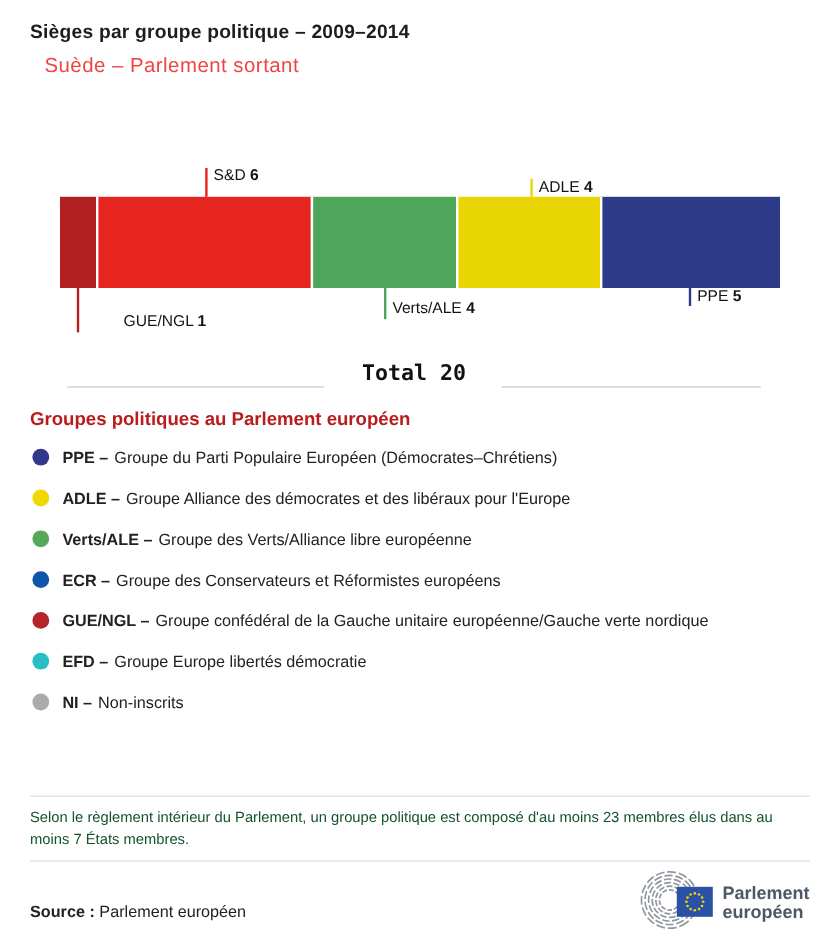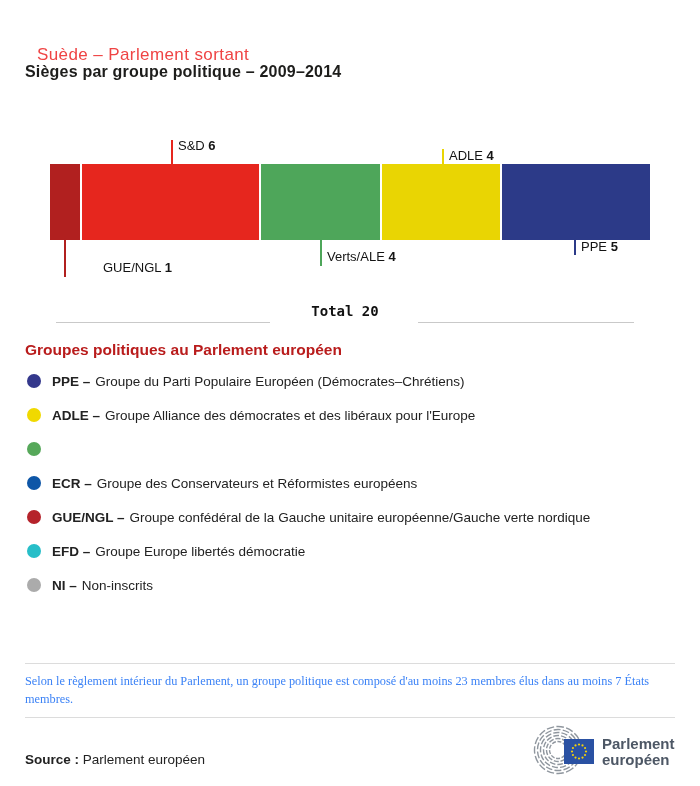--- a/index.html
+++ b/index.html
@@ -1,46 +1,46 @@
 <!DOCTYPE html>
 <html><head>
 <meta charset="utf-8">
 <style>
   html,body{margin:0;padding:0;background:#fff;}
   #page{position:relative;width:700px;height:786px;background:#ffffff;
         font-family:"Liberation Sans",sans-serif;overflow:hidden;}
 
   .abs{position:absolute;}
 
-  #title{left:25px;top:19px;font-size:16px;font-weight:700;color:#1d1d1b;letter-spacing:.2px;margin-top:44px;}
+  #title{left:25px;top:19px;font-size:16px;font-weight:700;color:#1d1d1b;letter-spacing:.2px;}
   #subtitle{left:26px;top:45px;font-size:17px;font-weight:400;color:#ef4444;letter-spacing:.4px;margin-left:11px;}
 
   
   #bar{left:50px;top:164px;width:600px;height:76px;display:flex;}
   .seg{height:100%;}
   .seg + .seg{border-left:2px solid #ffffff;box-sizing:border-box;}
 
   .co-line{position:absolute;width:2px;}
   .co-label{position:absolute;font-size:13px;color:#141414;white-space:nowrap;}
   .co-label b{font-weight:700;}
 
   .rule{position:absolute;height:1px;background:#c9c9c9;}
   #total-text{left:275px;top:302px;width:140px;text-align:center;
               font-family:"DejaVu Sans Mono",monospace;font-weight:700;
-              font-size:14px;line-height:19px;color:#111;}
+              font-size:18px;line-height:19px;color:#111;}
 
   #legend-heading{left:25px;top:341px;font-size:15.5px;font-weight:700;color:#b91c1c;}
   #legend{left:25px;top:364px;width:660px;}
   .lrow{height:34px;display:flex;align-items:center;}
   .dot{width:14px;height:14px;border-radius:50%;margin-left:2px;flex:0 0 14px;}
   .ltext{font-size:13.5px;color:#222;margin-left:11px;white-space:nowrap;}
   .llabel{font-weight:700;margin-right:5px;}
 
   #hr1{left:25px;top:663px;width:650px;height:1px;background:#dcdcdc;}
-  #footnote{left:25px;top:673px;width:632px;font-size:12.3px;line-height:17.5px;color:#3b82f6;font-family:Liberation Serif, serif;}
+  #footnote{left:25px;top:673px;width:632px;font-size:12.3px;line-height:17.5px;color:#14532d;}
   #hr2{left:25px;top:717px;width:650px;height:1px;background:#dcdcdc;}
 
   #source{left:25px;top:752px;font-size:13.5px;color:#222;}
   #source .slabel{font-weight:700;}
 
   #logo{left:530px;top:725px;width:150px;height:50px;}
 </style>
 </head>
 <body>
 
@@ -99,20 +99,21 @@
     <div class="lrow">
       <span class="dot" style="background: rgb(52, 56, 140);"></span>
       <span class="ltext"><span class="llabel">PPE –</span><span>Groupe du Parti Populaire Européen (Démocrates–Chrétiens)</span></span>
     </div>
     <div class="lrow">
       <span class="dot" style="background: rgb(240, 217, 0);"></span>
       <span class="ltext"><span class="llabel">ADLE –</span><span>Groupe Alliance des démocrates et des libéraux pour l'Europe</span></span>
     </div>
     <div class="lrow">
       <span class="dot" style="background: rgb(86, 168, 90);"></span>
+      <span class="ltext"><span class="llabel">Verts/ALE –</span><span>Groupe des Verts/Alliance libre européenne</span></span>
     </div>
     <div class="lrow">
       <span class="dot" style="background: rgb(14, 86, 167);"></span>
       <span class="ltext"><span class="llabel">ECR –</span><span>Groupe des Conservateurs et Réformistes européens</span></span>
     </div>
     <div class="lrow">
       <span class="dot" style="background: rgb(181, 35, 43);"></span>
       <span class="ltext"><span class="llabel">GUE/NGL –</span><span>Groupe confédéral de la Gauche unitaire européenne/Gauche verte nordique</span></span>
     </div>
     <div class="lrow">

